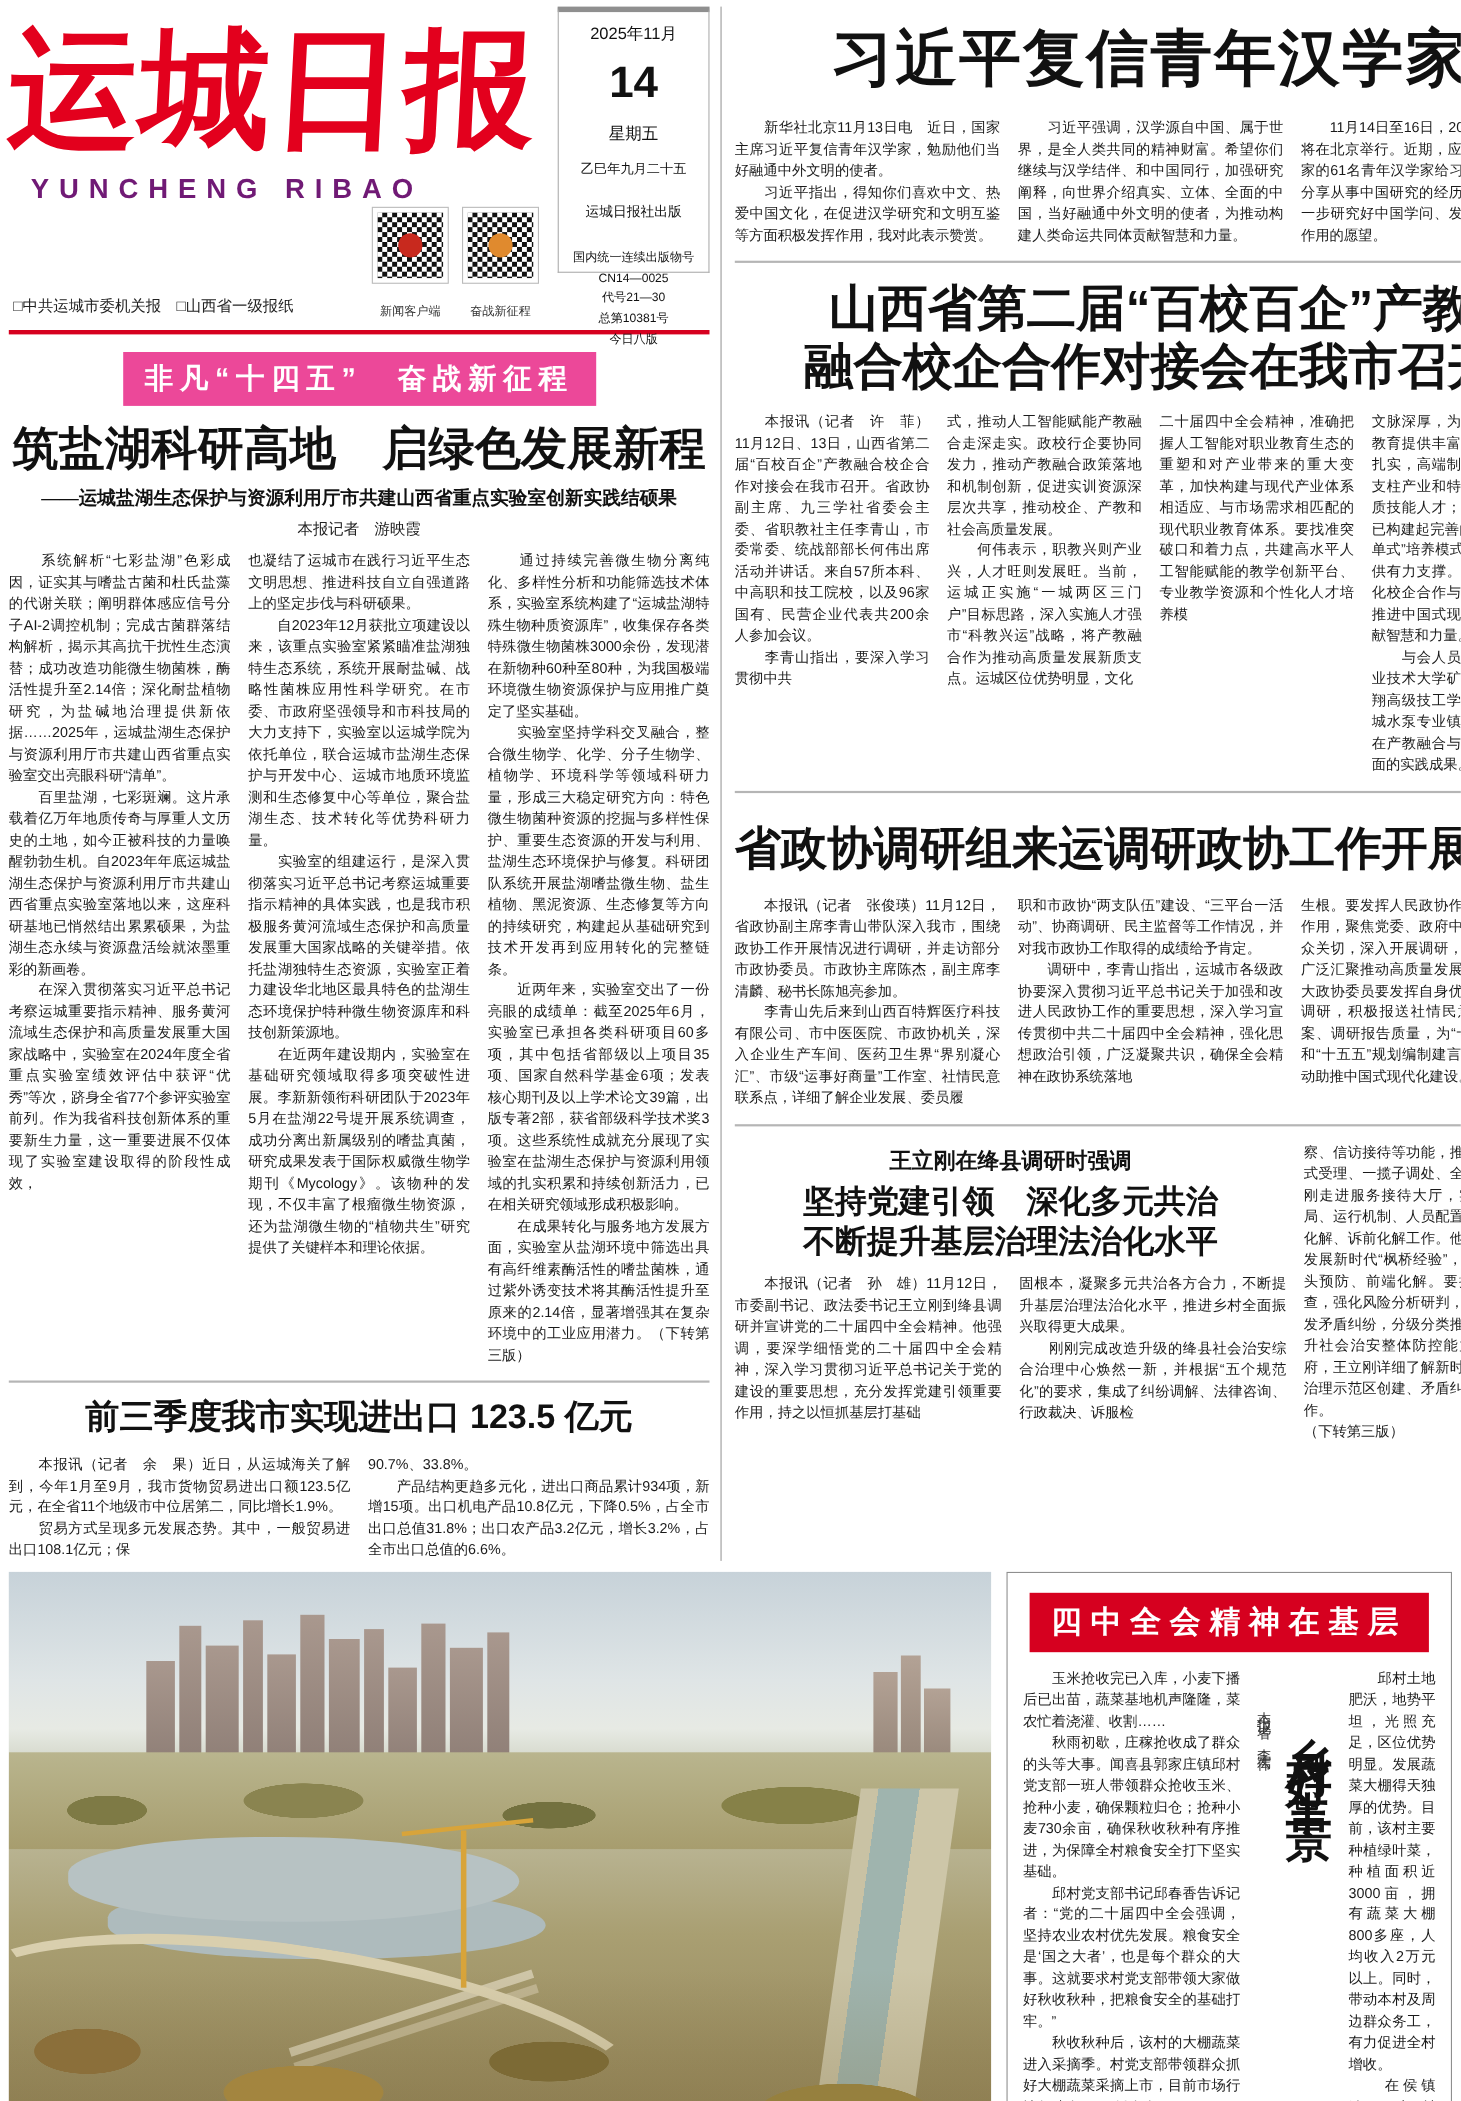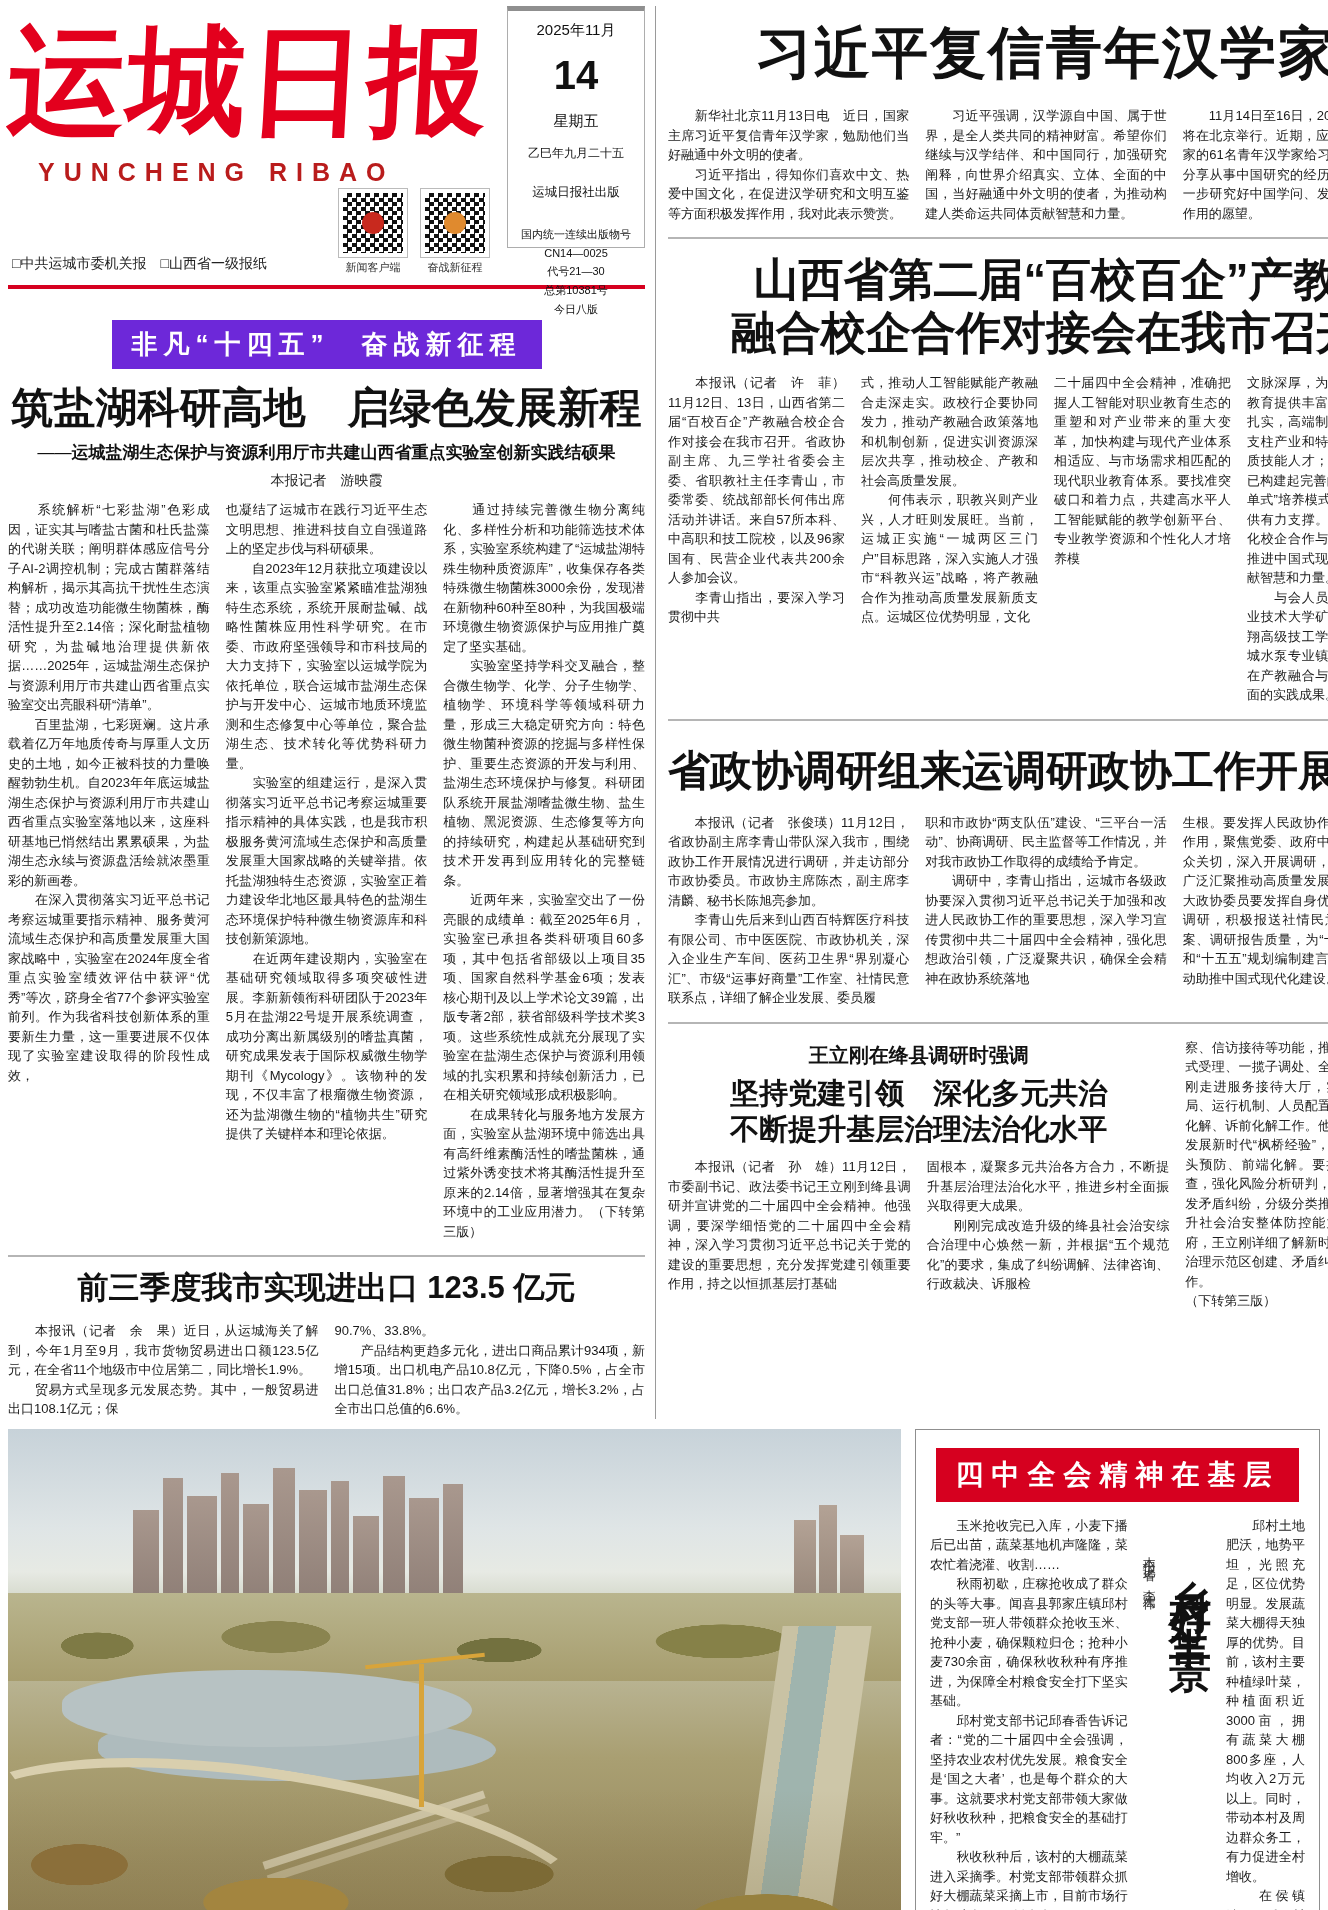--- a/index.html
+++ b/index.html
@@ -9,46 +9,46 @@
   
   .main-row{display:flex;align-items:stretch;}
   .left-col{width:648px;flex:0 0 648px;box-sizing:border-box;padding-right:10px;border-right:1px solid #9a9a9a;}
   .right-col{flex:1;box-sizing:border-box;padding-left:12px;display:flex;flex-direction:column;}
 
   
   .masthead{position:relative;height:296px;}
   .mh-top{display:flex;}
   .mh-main{flex:1;position:relative;}
   .mh-title{color:#e3001d;font-size:118px;line-height:1.0;font-weight:900;letter-spacing:2px;transform:skewX(-3deg);margin-top:18px;white-space:nowrap;font-family:"Liberation Serif","DejaVu Serif",serif;}
-  .mh-latin{color:#b91c1c;font-weight:700;font-size:25px;letter-spacing:9px;margin:16px 0 0 30px;}
+  .mh-latin{color:#701a75;font-weight:700;font-size:25px;letter-spacing:9px;margin:16px 0 0 20px;}
   .mh-bottom{display:flex;justify-content:space-between;align-items:flex-end;margin-top:2px;}
   .mh-flags{font-size:14px;color:#222;margin-left:4px;padding-bottom:2px;}
   .qr-wrap{display:flex;gap:14px;margin-right:10px;}
   .qr{display:flex;flex-direction:column;align-items:center;}
   .qr-img{width:60px;height:60px;border:4px solid #fff;outline:1px solid #bbb;background:
      repeating-conic-gradient(#111 0% 25%, #fff 0% 50%);background-size:9px 9px;position:relative;}
   .qr-img .blob{position:absolute;left:19px;top:19px;width:22px;height:22px;border-radius:50%;}
-  .qr-label{font-size:11px;color:#333;margin-top:3px;}
+  .qr-label{font-size:11px;color:#333;margin-top:18px;}
   .datebox{width:138px;flex:0 0 138px;box-sizing:border-box;border:1px solid #adadad;border-top:5px solid #8f8f8f;margin-left:8px;padding:10px 4px 6px;text-align:center;display:flex;flex-direction:column;gap:14px;height:242px;}
   .db-l1{font-size:15px;}
   .db-day{font-size:40px;font-weight:700;line-height:1.05;}
   .db-week{font-size:15px;margin-top:2px;}
   .db-lunar{font-size:12px;}
   .db-pub{font-size:12.5px;margin-top:8px;font-family:"Liberation Serif","DejaVu Serif",serif;}
   .db-info{font-size:11px;margin-top:10px;line-height:1.7;}
   .red-rule{height:4px;background:#d6001f;margin-top:10px;}
 
   
   .coltext{white-space:pre-wrap;text-align:justify;font-size:13px;line-height:1.5;color:#1a1a1a;}
   .cols{display:flex;gap:16px;}
   .cols > div{flex:1;}
   .hr-light{border:none;border-top:2px solid #b5b5b5;margin:8px 0;}
 
   
-  .banner{background:#6d28d9;color:#fff;font-weight:900;font-size:26px;text-align:center;letter-spacing:6px;width:430px;margin:18px auto 0;padding:7px 0;}
+  .banner{background:#ec4899;color:#fff;font-weight:900;font-size:26px;text-align:center;letter-spacing:6px;width:430px;margin:18px auto 0;padding:7px 0;}
   .yanhu-hl{font-size:42px;font-weight:900;letter-spacing:0px;text-align:center;margin-top:16px;line-height:1.1;white-space:nowrap;}
   .yanhu-sub{font-size:17px;font-weight:700;text-align:center;margin-top:10px;font-family:"Liberation Serif","DejaVu Serif",serif;}
   .yanhu-by{font-size:14px;text-align:center;margin:8px 0 10px;font-family:"Liberation Serif","DejaVu Serif",serif;color:#222;}
   .trade-hl{font-size:31px;font-weight:900;text-align:center;margin:10px 0 12px;white-space:nowrap;}
 
   
   .xi-hl{font-size:56px;font-weight:900;text-align:center;letter-spacing:2px;margin:10px 0 14px;white-space:nowrap;}
   .bxbq-hl{font-size:45px;font-weight:900;text-align:center;line-height:1.18;margin:6px 0 14px;}
   .szx-hl{font-size:42px;font-weight:900;text-align:center;margin:14px 0 14px;white-space:nowrap;}
   .wlg{display:flex;gap:16px;margin-top:6px;}

